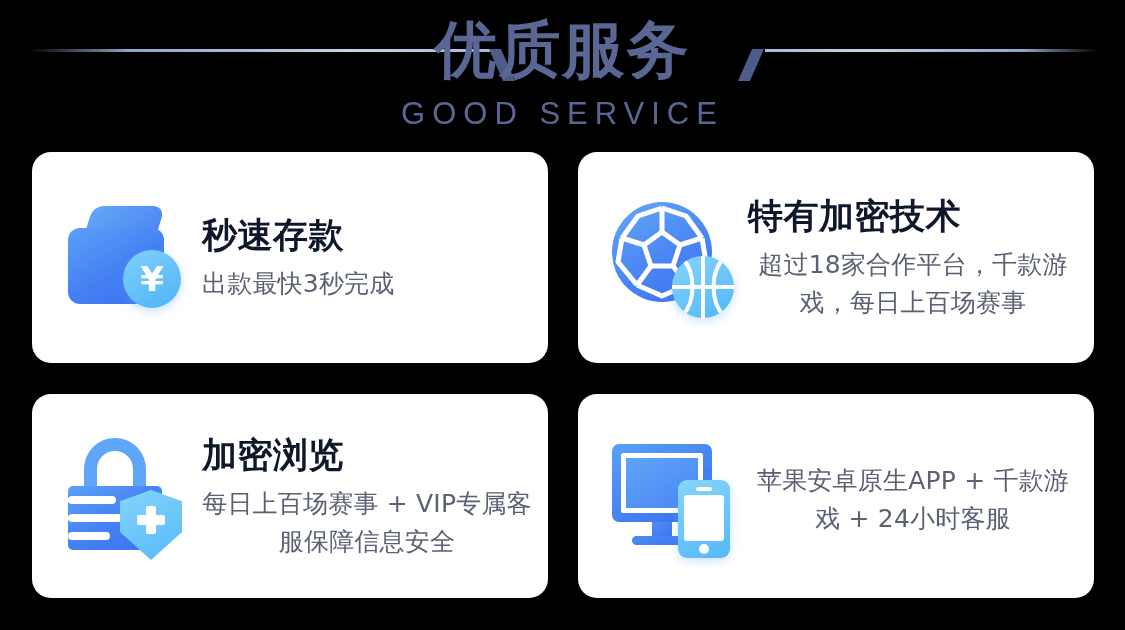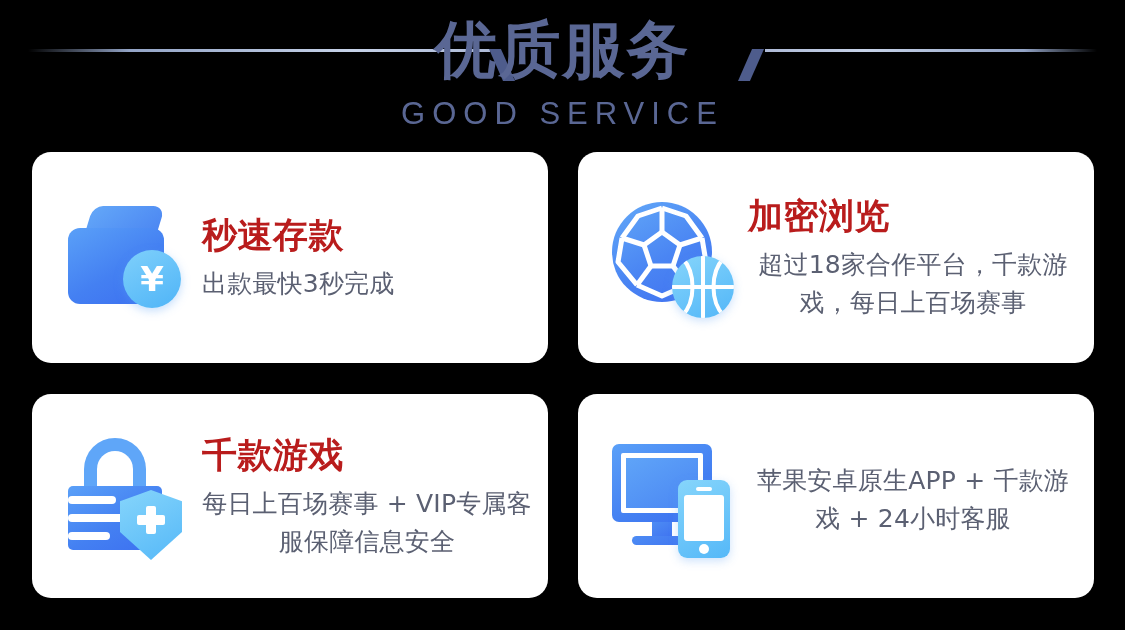--- a/index.html
+++ b/index.html
@@ -117,21 +117,21 @@
   }
 
   .card-text {
     margin-left: 8px;
     padding-right: 14px;
   }
 
   .card-title {
     font-size: 35px;
     font-weight: 700;
-    color: #b91c1c;
+    color: #0f172a;
     line-height: 46px;
     letter-spacing: 0.5px;
     font-family: "DejaVu Sans", "Liberation Sans", sans-serif;
     white-space: nowrap;
   }
 
   .card-desc {
     margin-top: 7px;
     font-size: 25px;
     font-weight: 400;
@@ -383,41 +383,41 @@
                 <line x1="31" y1="0" x2="31" y2="62"></line>
                 <line x1="0" y1="31" x2="62" y2="31"></line>
                 <path d="M10,2 C24,16 24,46 10,60"></path>
                 <path d="M52,2 C38,16 38,46 52,60"></path>
               </g>
             </svg>
           </div>
         </div>
       </div>
       <div class="card-text">
-        <div class="card-title">加密浏览</div>
+        <div class="card-title">特有加密技术</div>
         <div class="card-desc wide">超过18家合作平台，千款游戏，每日上百场赛事</div>
       </div>
     </div>
 
     <div class="card">
       <div class="icon-wrap">
         <div class="lock">
           <div class="shackle"></div>
           <div class="lock-body">
             <div class="lock-slot s1"></div>
             <div class="lock-slot s2"></div>
             <div class="lock-slot s3"></div>
           </div>
           <div class="shield">
             <div class="shield-cross"></div>
           </div>
         </div>
       </div>
       <div class="card-text">
-        <div class="card-title">千款游戏</div>
+        <div class="card-title">加密浏览</div>
         <div class="card-desc wide">每日上百场赛事 + VIP专属客服保障信息安全</div>
       </div>
     </div>
 
     <div class="card">
       <div class="icon-wrap">
         <div class="devices">
           <div class="monitor">
             <div class="monitor-screen"></div>
           </div>

